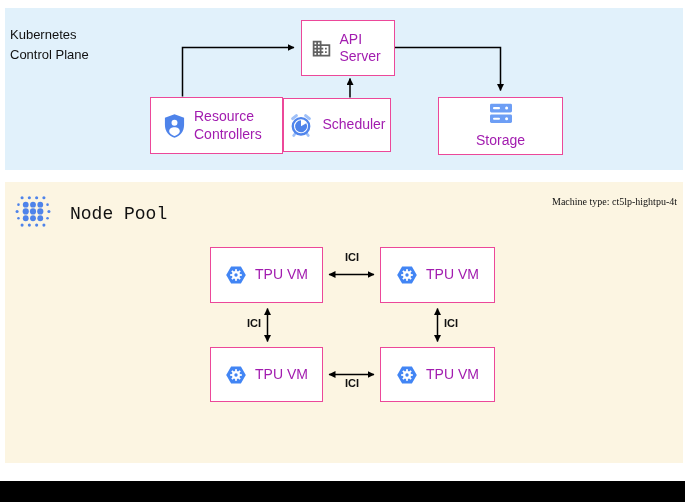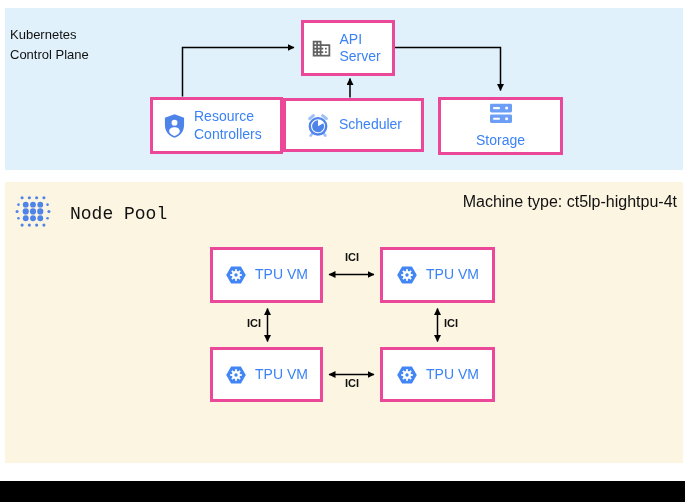--- a/index.html
+++ b/index.html
@@ -6,36 +6,36 @@
   body{
     width:685px;height:502px;position:relative;overflow:hidden;
     background:#ffffff;color:#111;
     font-family:"Liberation Sans", sans-serif;
   }
   .panel{position:absolute;}
   #control-plane-panel{left:5px;top:8px;width:678px;height:162px;background:#E1F1FB;}
   #node-pool-panel{left:5px;top:182px;width:678px;height:281px;background:#FCF5E2;}
   #bottom-bar{position:absolute;left:0;top:481px;width:685px;height:21px;background:#000;}
   .dbox{
-    position:absolute;background:#fff;border:3px solid #ec4899;box-sizing:border-box;
+    position:absolute;background:#fff;border:1px solid #ec4899;box-sizing:border-box;
     display:flex;align-items:center;justify-content:center;gap:8px;
-    font-size:14px;color:#3b82f6;
+    font-size:14px;color:#a21caf;
   }
   .dbox .label{line-height:1.25;}
   .wrap2{width:76px;}
   .wrap2s{width:46px;}
   #cp-title{
     position:absolute;left:10px;top:25px;width:110px;text-align:left;
     font-size:13px;line-height:1.55;
   }
   #np-title{position:absolute;left:70px;top:204px;font-size:18px;font-family:Liberation Mono, monospace;}
   #np-icon{position:absolute;left:13px;top:192px;}
   #np-meta{
     position:absolute;right:8px;top:194px;text-align:left;
-    font-size:16px;line-height:15px;
+    font-size:10px;line-height:15px;font-family:Liberation Serif, serif;
   }
   .ici{
     position:absolute;font-size:11px;color:#111;font-weight:bold;
   }
   #ici-top{left:330px;top:251px;width:44px;text-align:center;}
   #ici-bottom{left:330px;top:377px;width:44px;text-align:center;}
   #ici-left{left:231px;top:317px;width:30px;text-align:right;}
   #ici-right{left:444px;top:317px;width:30px;text-align:left;}
   #arrows{position:absolute;left:0;top:0;pointer-events:none;}
   .icon{flex:0 0 auto;display:block;}
@@ -74,21 +74,21 @@
 
 <div class="dbox" style="left:116px;top:97px;width:133px;height:57px;margin-left:34px;">
   <svg class="icon" width="23" height="26" viewBox="0 0 24 26">
     <path d="M12 0.8 L22 4.5 V12 c0 6.7-4.3 11.8-10 13.2 C6.3 23.8 2 18.7 2 12 V4.5 Z" fill="#4E83EA"></path>
     <circle cx="12" cy="9.6" r="3.1" fill="#fff"></circle>
     <path d="M12 14.4 c3 0 5.5 1.5 5.5 4 0 .6-.1 1.1-.5 1.6 -1.3 1.7-3 2.9-5 3.5 -2-.6-3.7-1.8-5-3.5 -.4-.5-.5-1-.5-1.6 0-2.5 2.5-4 5.5-4 Z" fill="#fff"></path>
   </svg>
   <span class="label wrap2">Resource Controllers</span>
 </div>
 
-<div class="dbox" style="left:283px;top:98px;width:141px;height:54px;justify-content:center;">
+<div class="dbox" style="left:283px;top:98px;width:108px;height:54px;justify-content:center;">
   <svg class="icon" width="26" height="26" viewBox="0 0 26 26">
     <path d="M4.6 6.6 L8.4 3.6" stroke="#9FC0F8" stroke-width="3" stroke-linecap="round" fill="none"></path>
     <path d="M21.4 6.6 L17.6 3.6" stroke="#9FC0F8" stroke-width="3" stroke-linecap="round" fill="none"></path>
     <path d="M5.6 23.6 L7.4 21.4" stroke="#9FC0F8" stroke-width="2.6" stroke-linecap="round" fill="none"></path>
     <path d="M20.4 23.6 L18.6 21.4" stroke="#9FC0F8" stroke-width="2.6" stroke-linecap="round" fill="none"></path>
     <circle cx="13" cy="14.3" r="8.2" fill="#fff" stroke="#5085EC" stroke-width="2.4"></circle>
     <path d="M13 14.3 L13 8.3 A6 6 0 1 0 18.3 11.3 Z" fill="#4E83EA"></path>
   </svg>
   <span class="label">Scheduler</span>
 </div>

